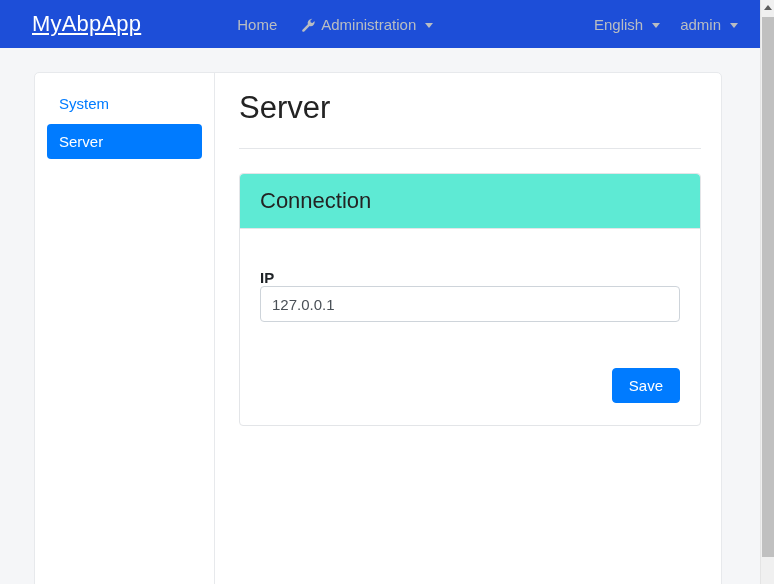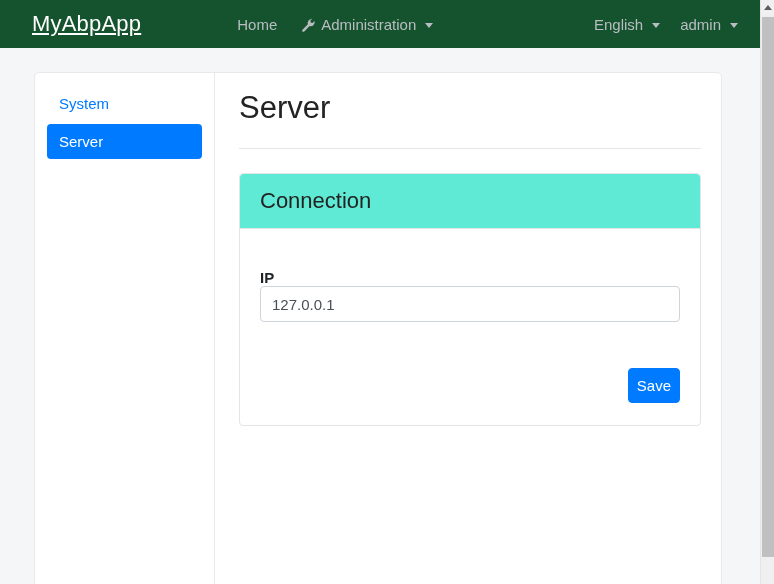--- a/index.html
+++ b/index.html
@@ -9,21 +9,21 @@
     overflow: hidden;
     background: #f5f6f8;
     font-family: "Liberation Sans", sans-serif;
     font-size: 16px;
     color: #212529;
   }
 
   
   .navbar {
     height: 48px;
-    background: #14532d;
+    background: #1d4ed8;
     display: flex;
     align-items: center;
     position: relative;
     width: 760px;
   }
   .brand {
     color: #ffffff;
     font-size: 22px;
     margin-left: 32px;
     letter-spacing: .2px;
@@ -188,21 +188,21 @@
   }
   .field-gap { height: 24px; }
 
   .actions { display: flex; justify-content: flex-end; margin-top: 22px; }
   .btn-save {
     background: #007bff;
     border: 1px solid #007bff;
     color: #ffffff;
     font-size: 15px;
     font-family: "Liberation Sans", sans-serif;
-    padding: 8px 8px;
+    padding: 8px 16px;
     border-radius: 4px;
     cursor: pointer;
   }
 </style>
 </head>
 <body>
 
 <div class="navbar">
   <a class="brand" href="#">MyAbpApp</a>
 

